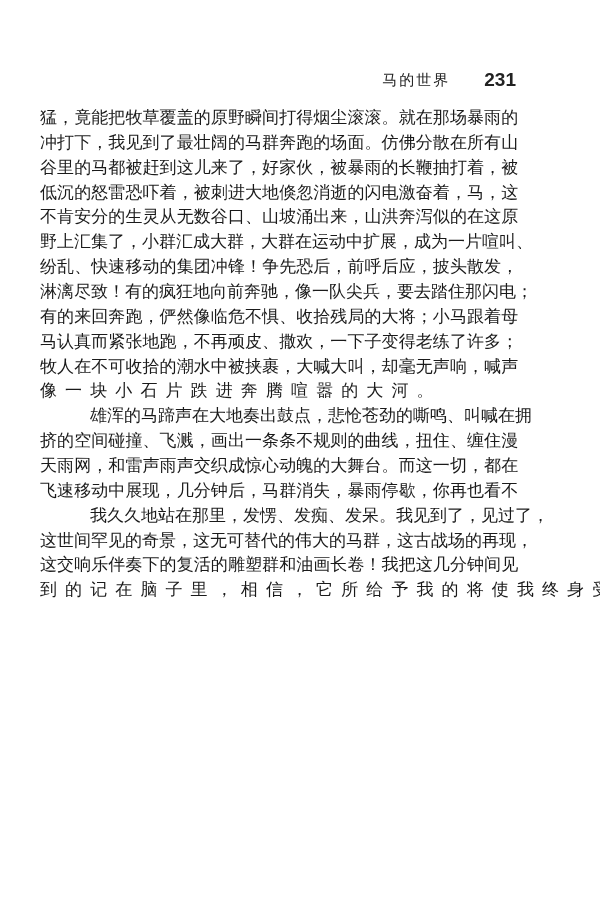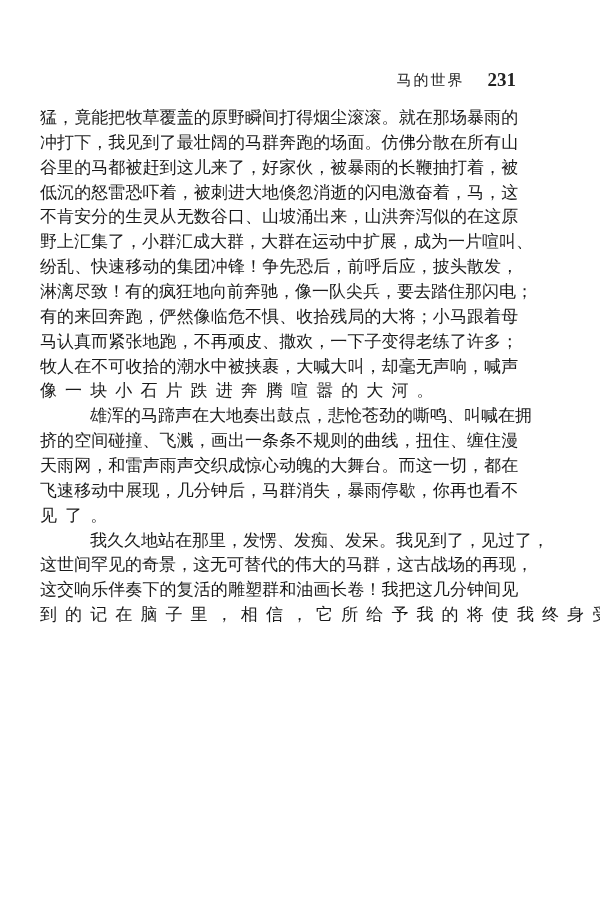--- a/index.html
+++ b/index.html
@@ -15,30 +15,30 @@
     font-family: "DejaVu Serif", "Liberation Serif", serif;
     color: #1a1a1a;
   }
   .running-header {
     position: absolute;
     top: 68px;
     right: 84px;
     height: 24px;
     display: flex;
     align-items: center;
-    gap: 23px;
+    gap: 34px;
   }
   .running-header .section-title {
     font-family: "DejaVu Serif", serif;
     font-size: 15px;
     letter-spacing: 2px;
     color: #222;
   }
   .running-header .page-number {
-    font-family: Liberation Serif, serif;
+    font-family: Liberation Sans, sans-serif;
     font-weight: bold;
     font-size: 19px;
     color: #222;
   }
   .body-text {
     position: absolute;
     left: 40px;
     top: 105px;
     width: 478px;
   }
@@ -524,21 +524,20 @@
         <span class="ch">雨</span>
         <span class="ch">停</span>
         <span class="ch">歇</span>
         <span class="ch">，</span>
         <span class="ch">你</span>
         <span class="ch">再</span>
         <span class="ch">也</span>
         <span class="ch">看</span>
         <span class="ch">不</span>
       </div>
-    <div class="line partial">见了。</div>
   </div>
 
   <div class="paragraph">
     <div class="line full indent">
         <span class="ch">我</span>
         <span class="ch">久</span>
         <span class="ch">久</span>
         <span class="ch">地</span>
         <span class="ch">站</span>
         <span class="ch">在</span>

